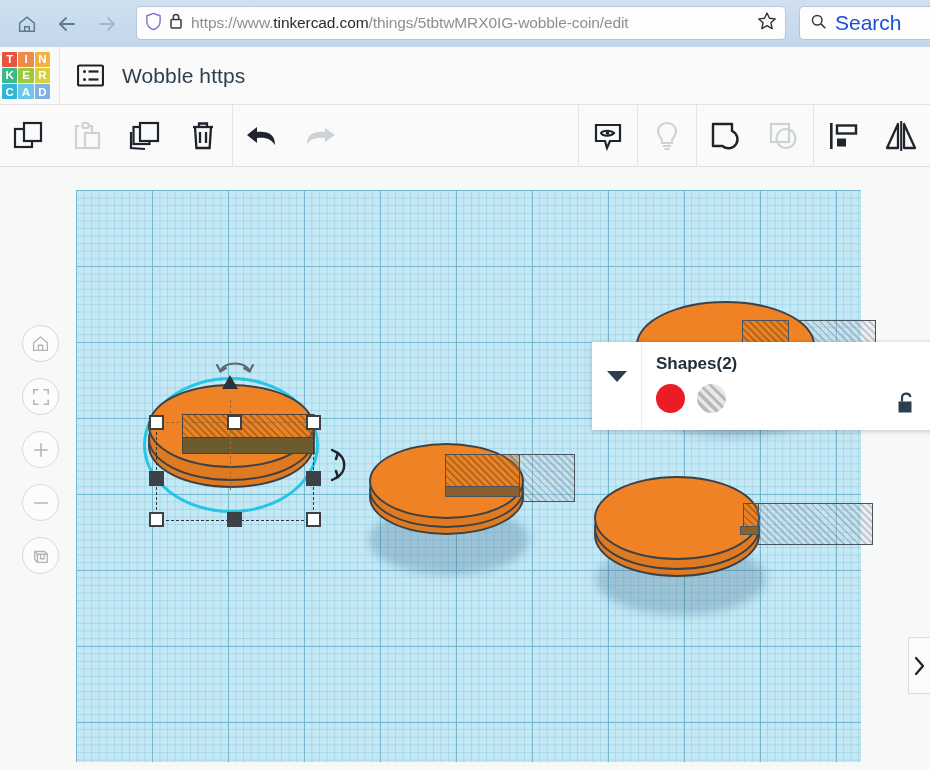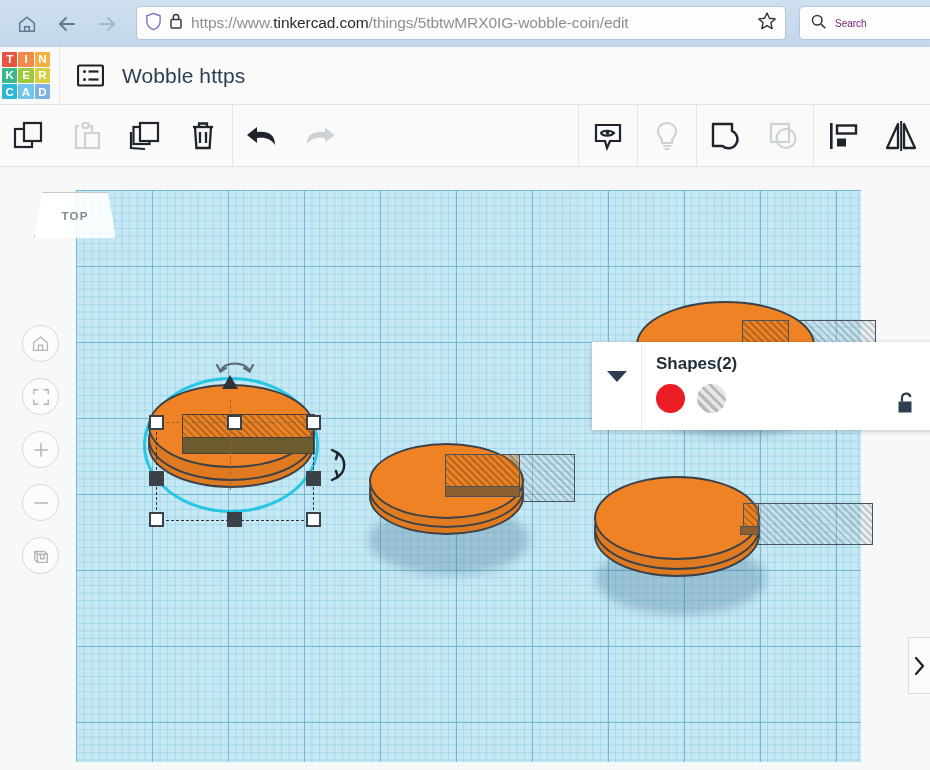--- a/index.html
+++ b/index.html
@@ -41,21 +41,21 @@
   .url-text .host { color: #2b2b2e; }
   .star { flex: 0 0 auto; margin-left: 6px; cursor: pointer; }
 
   .searchbox {
     position: absolute; left: 800px; top: 7px; width: 150px; height: 32px;
     background: #fdfdfd; border-radius: 4px;
     display: flex; align-items: center; padding: 0 10px;
     box-shadow: 0 0 0 1px rgba(120,140,160,.25);
   }
   .searchbox .sicon { margin-right: 8px; }
-  .search-ph { font-size: 10px; color: #701a75; }
+  .search-ph { font-size: 21px; color: #1d4ed8; }
 
   
   .tc-header {
     position: absolute; left: 0; top: 47px; width: 930px; height: 58px;
     background: #fafafa; border-bottom: 1px solid #e3e3e3;
     display: flex; align-items: center;
   }
   .tc-logo {
     width: 50px; height: 50px; margin-left: 1px;
     display: grid; grid-template-columns: repeat(3, 1fr); grid-template-rows: repeat(3, 1fr);
@@ -472,21 +472,20 @@
       <div class="rot-arrow" style="left:192px; top:95px;">
         <svg width="26" height="36" viewBox="0 0 26 36" fill="none" stroke="#1d242b" stroke-width="2.4" stroke-linecap="round">
           <path d="M6 5 C17 11 17 25 6 31"></path>
           <path d="M2 3 L8 6 L6 12"></path>
           <path d="M2 33 L8 30 L6 24"></path>
         </svg>
       </div>
     </div>
 
     <div class="viewcube">
-      <div class="vc-top">TOP</div>
     </div>
 
     <div class="navctl">
       <div class="circ">
         <svg width="19" height="19" viewBox="0 0 22 22" fill="none" stroke="#b4b4b4" stroke-width="1.5" stroke-linejoin="round">
           <path d="M3 10 L11 3.5 L19 10 V19 H3 Z"></path>
           <path d="M8.5 19 V13 H13.5 V19"></path>
         </svg>
       </div>
       <div class="circ">

